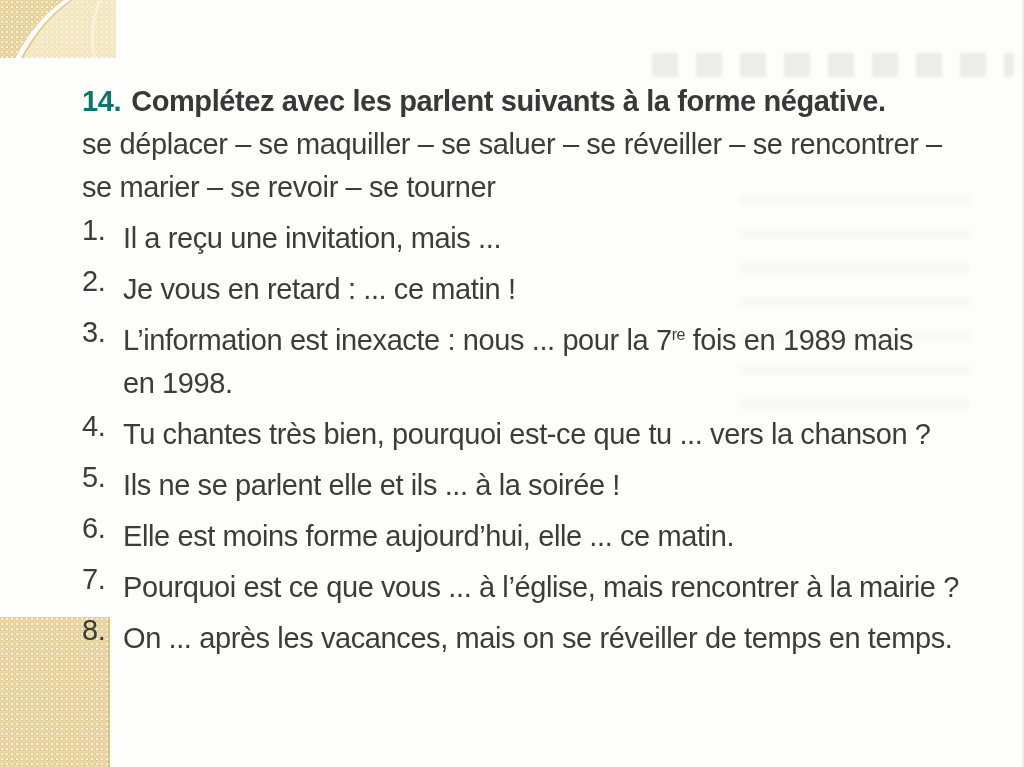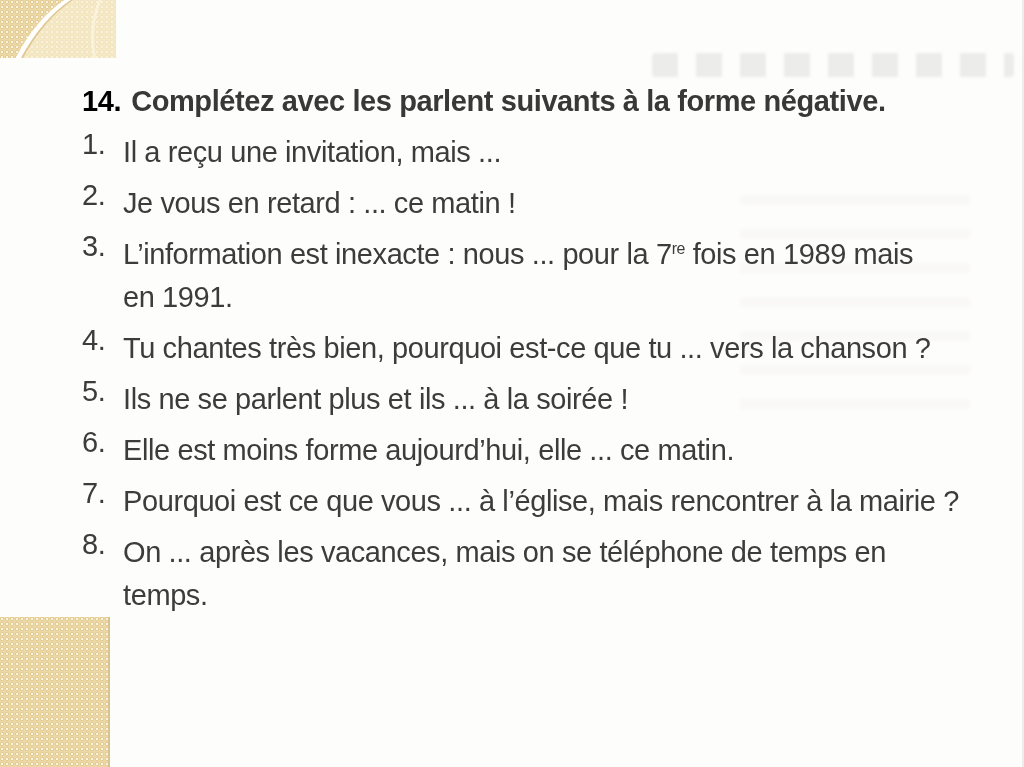--- a/index.html
+++ b/index.html
@@ -73,21 +73,21 @@
     color: #3c3c3c;
     font-size: 29px;
     line-height: 43px;
     letter-spacing: -0.4px;
   }
   .heading {
     font-weight: bold;
     color: #383838;
   }
   .heading .num {
-    color: #000000;
+    color: #0f766e;
     margin-right: 10px;
   }
   .verbs { font-weight: normal; }
   ol.items {
     list-style: none;
     margin: 0;
     padding: 0;
   }
   ol.items li {
     display: flex;
@@ -124,50 +124,54 @@
 
   <div class="ghost ghost-top"></div>
   <div class="ghost ghost-mid"></div>
 
   <div class="content">
 
     <div class="heading">
       <span class="num">14.</span><span>Complétez avec les parlent suivants à la forme négative.</span>
     </div>
 
+    <div class="verbs">
+      <div>se déplacer – se maquiller – se saluer – se réveiller – se rencontrer –</div>
+      <div>se marier – se revoir – se tourner</div>
+    </div>
 
     <ol class="items">
       <li>
         <span class="n">1.</span>
         <span class="t">Il a reçu une invitation, mais ...</span>
       </li>
       <li>
         <span class="n">2.</span>
         <span class="t">Je vous en retard : ... ce matin !</span>
       </li>
       <li>
         <span class="n">3.</span>
-        <span class="t"><span>L’information est inexacte : nous ... pour la 7</span><sup class="ord">re</sup><span> fois en 1989 mais</span><br><span>en 1991.</span></span>
+        <span class="t"><span>L’information est inexacte : nous ... pour la 7</span><sup class="ord">re</sup><span> fois en 1989 mais</span><br><span>en 1998.</span></span>
       </li>
       <li>
         <span class="n">4.</span>
         <span class="t">Tu chantes très bien, pourquoi est-ce que tu ... vers la chanson ?</span>
       </li>
       <li>
         <span class="n">5.</span>
-        <span class="t">Ils ne se parlent plus et ils ... à la soirée !</span>
+        <span class="t">Ils ne se parlent elle et ils ... à la soirée !</span>
       </li>
       <li>
         <span class="n">6.</span>
         <span class="t">Elle est moins forme aujourd’hui, elle ... ce matin.</span>
       </li>
       <li>
         <span class="n">7.</span>
         <span class="t">Pourquoi est ce que vous ... à l’église, mais rencontrer à la mairie ?</span>
       </li>
       <li>
         <span class="n">8.</span>
-        <span class="t">On ... après les vacances, mais on se téléphone de temps en temps.</span>
+        <span class="t">On ... après les vacances, mais on se réveiller de temps en temps.</span>
       </li>
     </ol>
 
   </div>
 </div>
 
 </body></html>

